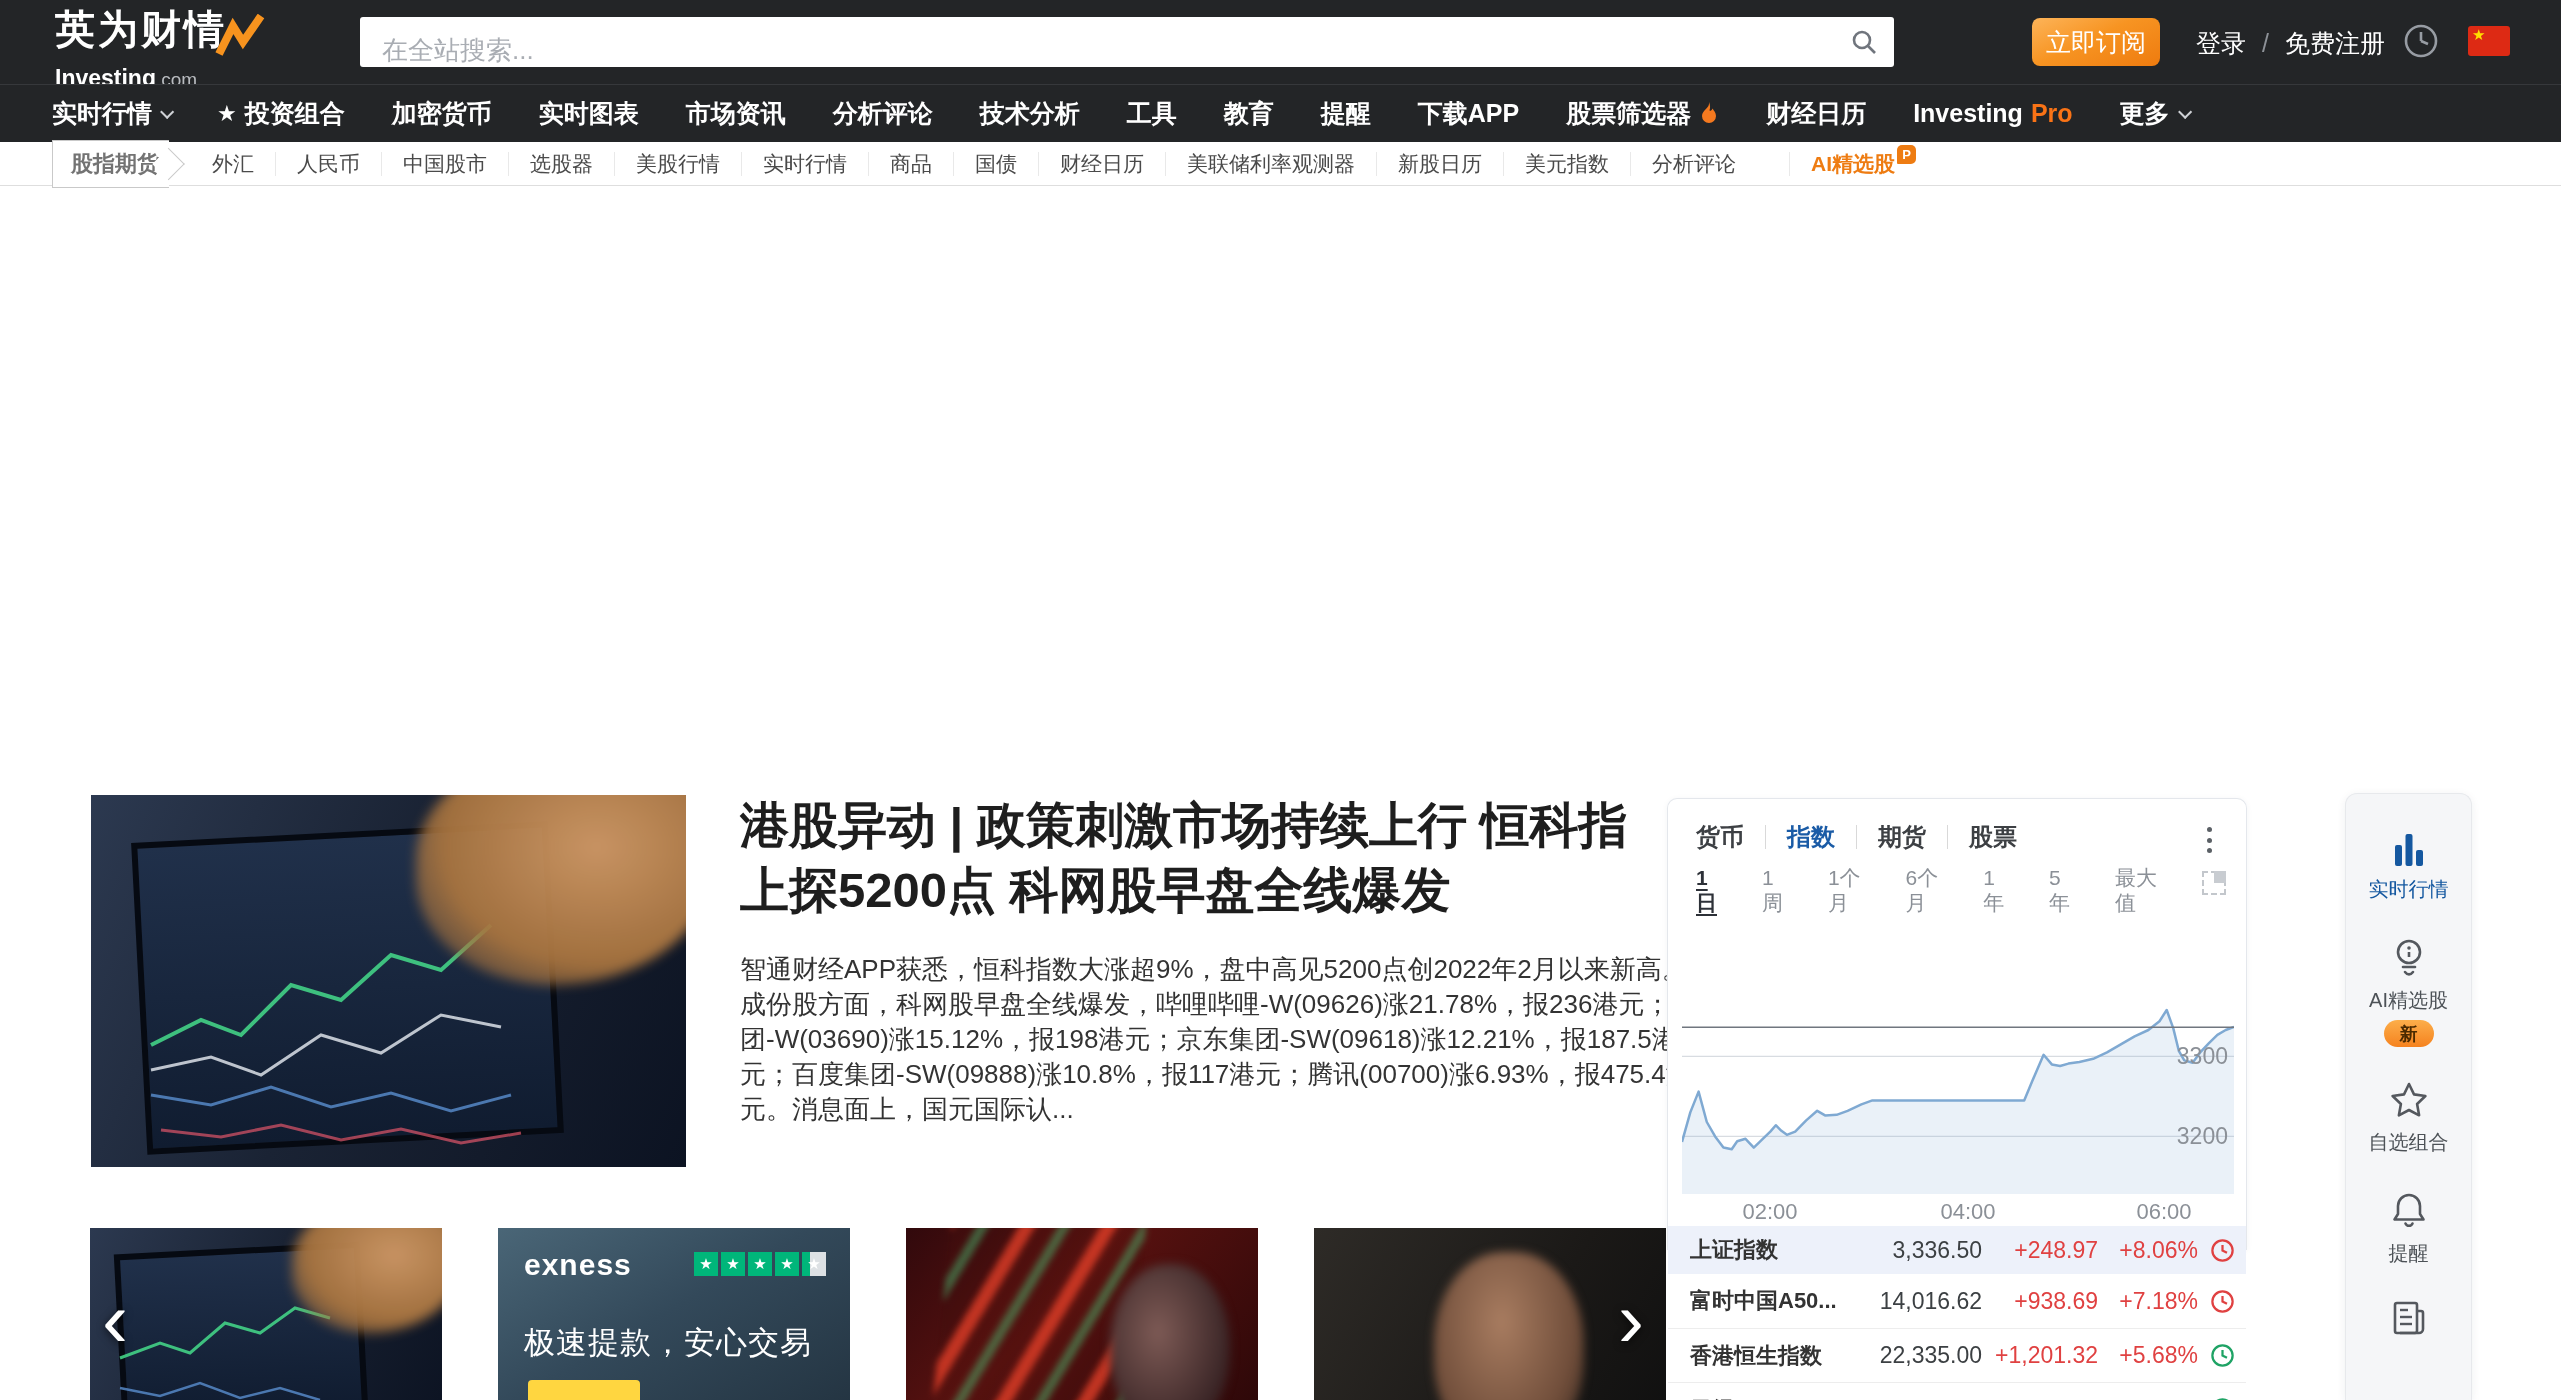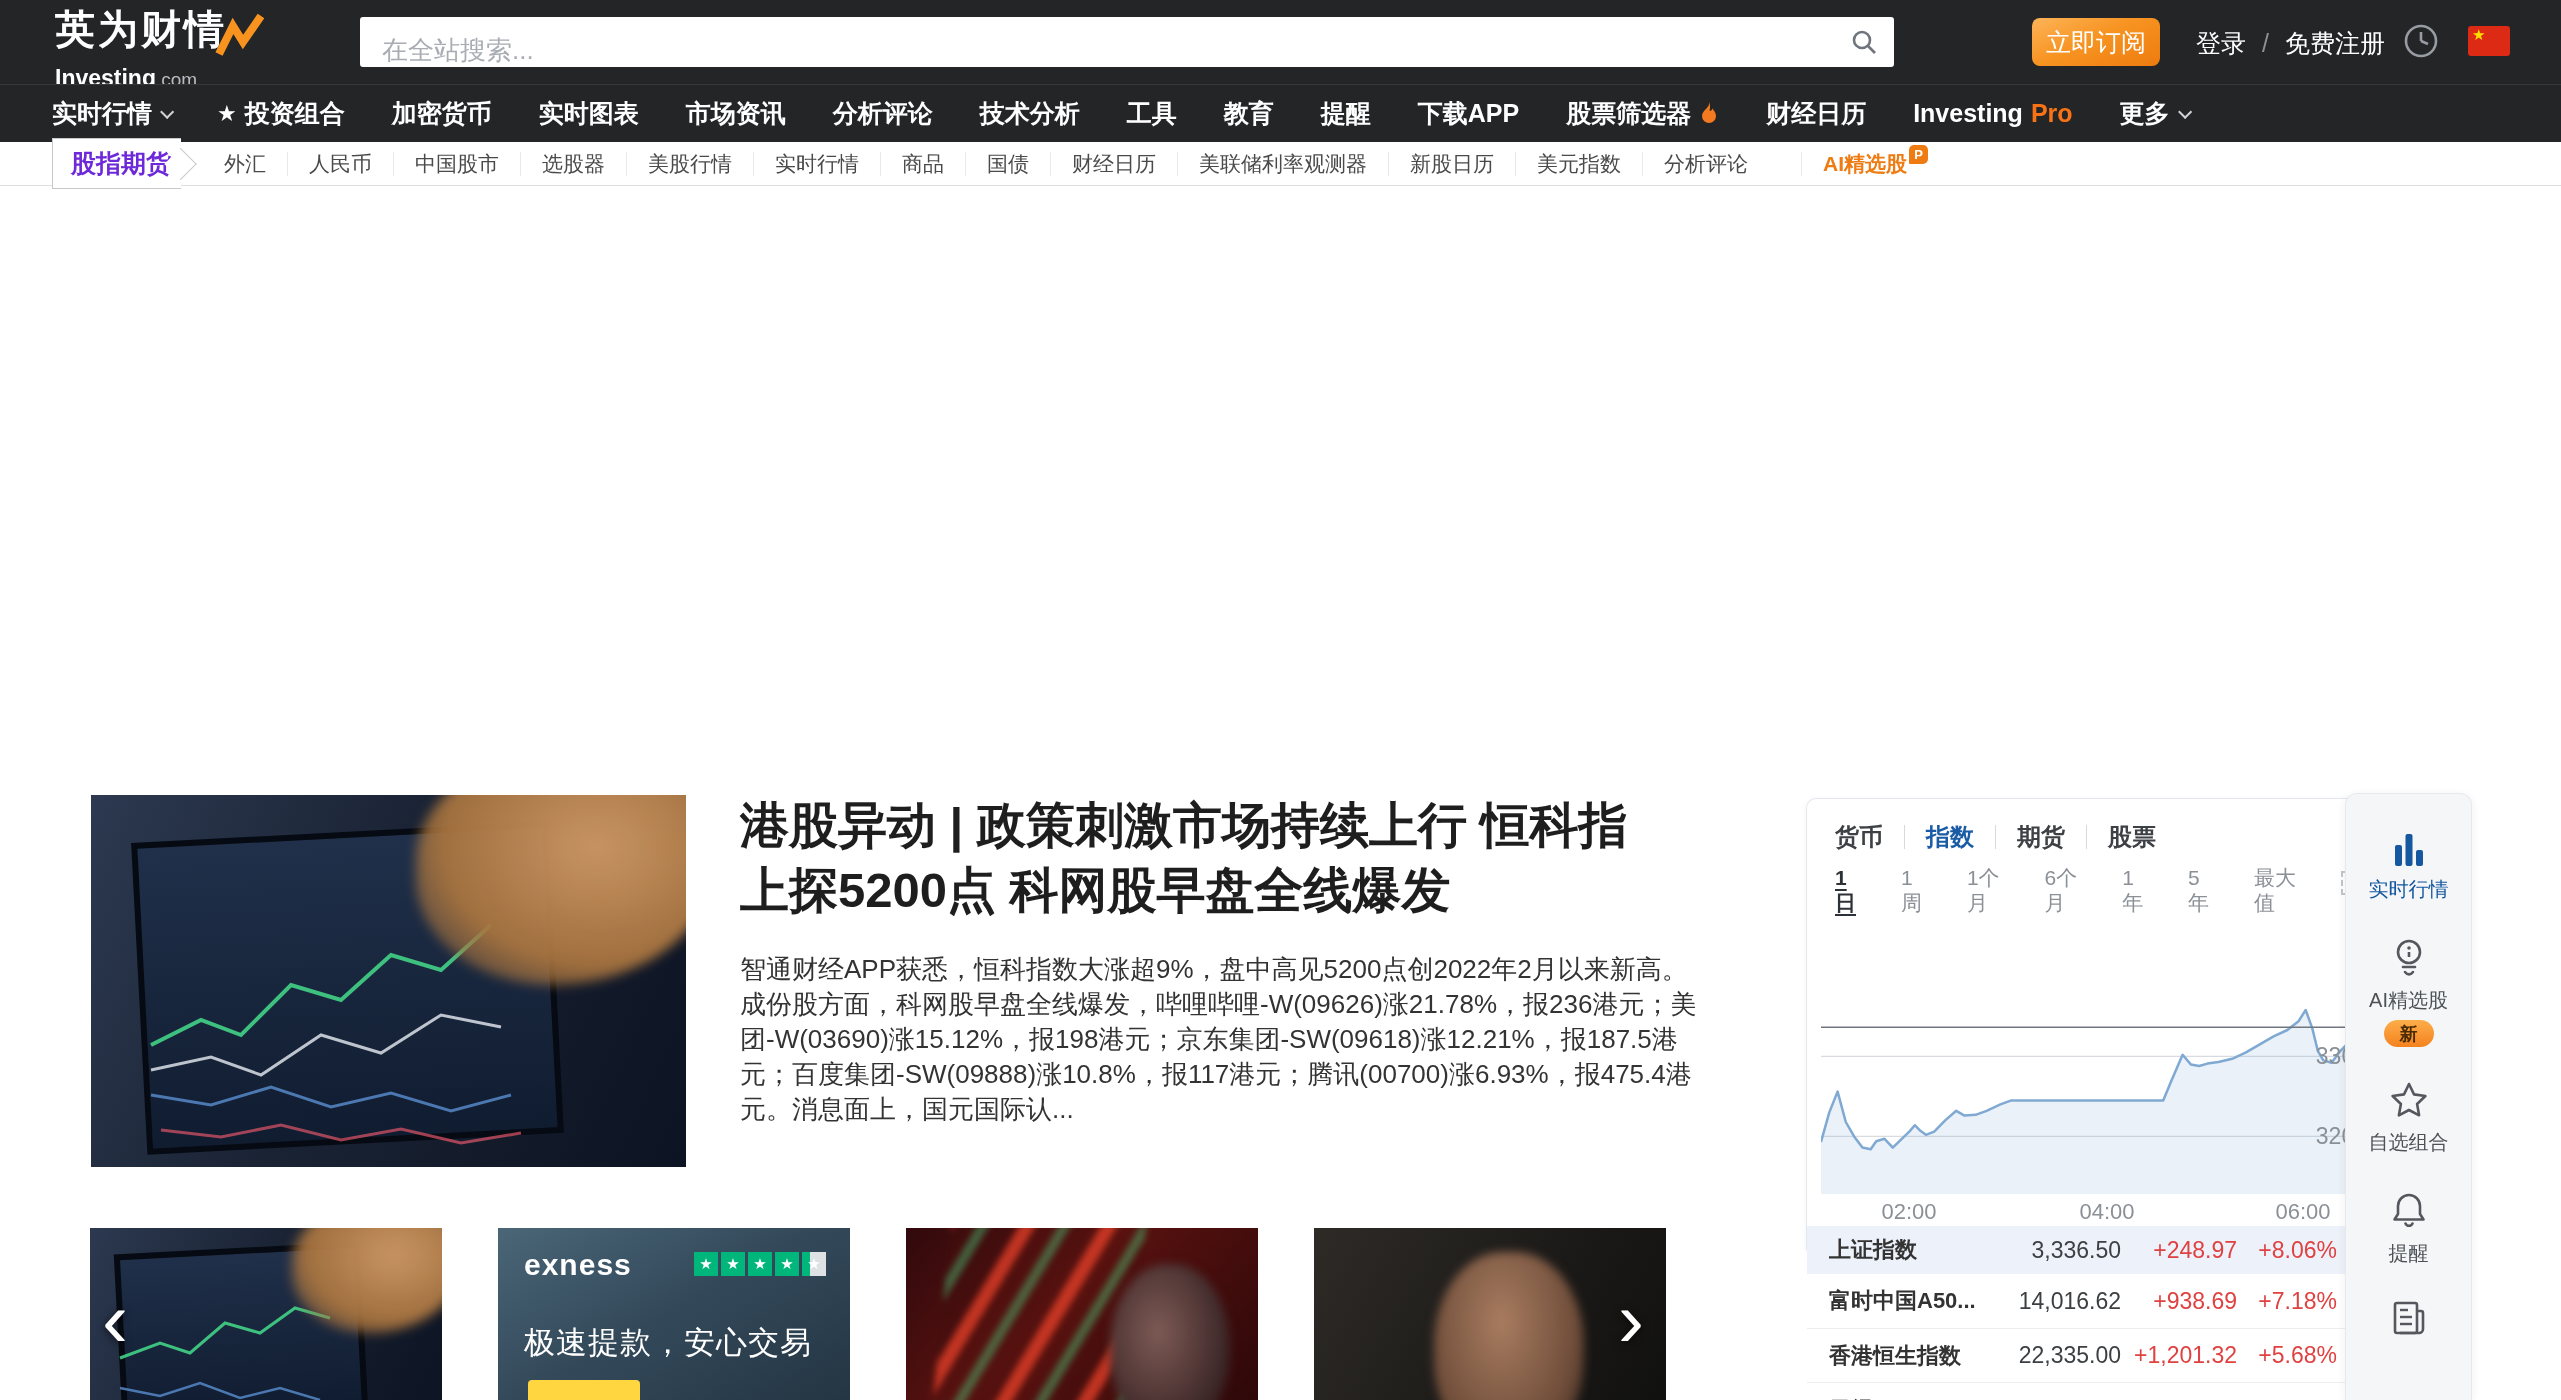--- a/index.html
+++ b/index.html
@@ -40,21 +40,21 @@
     transform:rotate(45deg) translateY(-3px); display:inline-block;}
   .nav-star { color:#fff; font-size:22px; }
   .pro-word { color:#f97316; }
 
   
   .subnav { position:absolute; left:0; top:142px; width:2561px; height:44px; background:#fff;
     border-bottom:1px solid #dedede; display:flex; align-items:center; padding-left:52px; }
   .sub-item { font-size:21px; color:#4a4a4a; padding:0 21px; white-space:nowrap; cursor:pointer; line-height:24px;}
   .sub-item + .sub-item { border-left:1px solid #e9e9e9; }
   .sub-tag { position:relative; border:1px solid #c9c9c9; border-right:none; background:#fff;
-    padding:8px 10px 8px 18px; margin-right:22px; font-size:25px; font-weight:bold; color:#6d28d9; cursor:pointer; z-index:1;}
+    padding:8px 10px 8px 18px; margin-right:22px; font-size:22px; font-weight:bold; color:#737373; cursor:pointer; z-index:1;}
   .sub-tag::after { content:''; position:absolute; right:-11px; top:50%; width:22px; height:22px; background:#fff;
     transform:translateY(-50%) rotate(45deg); border-top:1px solid #c9c9c9; border-right:1px solid #c9c9c9; }
   .sub-ai { color:#ee7c12; font-weight:bold; position:relative;margin-left:32px; }
   .ai-badge { display:inline-block; width:19px; height:19px; background:#ee7c12; border-radius:5px 5px 5px 1px;
     color:#fff; font-size:13px; font-weight:bold; text-align:center; line-height:19px;
     position:relative; top:-12px; margin-left:2px;}
 
   
   .ad-area { position:absolute; left:0; top:186px; width:2561px; height:537px; background:#fafbfb;
     border-bottom:1px solid #eaeaea; }
@@ -90,21 +90,21 @@
   .ex-stars { position:absolute; right:24px; top:24px; display:flex; gap:3px;}
   .tp-star { width:24px; height:24px; background:#00b67a; color:#fff; font-size:15px; text-align:center; line-height:24px;}
   .tp-star.half { background:linear-gradient(90deg,#00b67a 35%,#dde1e4 35%);}
   .ex-headline { position:absolute; left:26px; top:94px; font-size:31px; color:#fff; letter-spacing:1px;text-align:center;}
   .ex-btn { position:absolute; left:30px; top:152px; width:112px; height:60px; background:#ffd640; border:none; border-radius:4px; cursor:pointer;}
   .car-arrow { position:absolute; z-index:5; color:#fff; font-size:78px; line-height:78px; cursor:pointer;
     text-shadow:0 2px 8px rgba(0,0,0,.65); user-select:none;}
   .car-prev { left:102px; top:1280px; } .car-next { left:1618px; top:1280px; }
 
   
-  .qcard { position:absolute; left:1806px; top:798px; width:580px; height:452px; background:#fff;
+  .qcard { position:absolute; left:1667px; top:798px; width:580px; height:452px; background:#fff;
     border:1px solid #e4e7ec; border-bottom:none; border-radius:10px 10px 0 0; box-shadow:0 1px 6px rgba(40,50,70,.05);}
   .qtabs { position:absolute; left:28px; top:22px; right:60px; display:flex; align-items:center; }
   .qtab { font-size:24px; font-weight:700; color:#3d4044; cursor:pointer; white-space:nowrap;}
   .qtab.active { color:#1a5ba6; }
   .qtab-sep { width:1px; height:24px; background:#d9d9d9; margin:0 21px; }
   .kebab { position:absolute; right:24px; top:26px; width:26px; height:30px; display:flex; flex-direction:column;
     align-items:center; justify-content:space-between; padding:2px 0; cursor:pointer;}
   .kebab i { width:5px; height:5px; border-radius:50%; background:#5b6066; }
 
   .qranges { position:absolute; left:28px; top:66px; right:20px; display:flex; justify-content:space-between; align-items:flex-start;}

